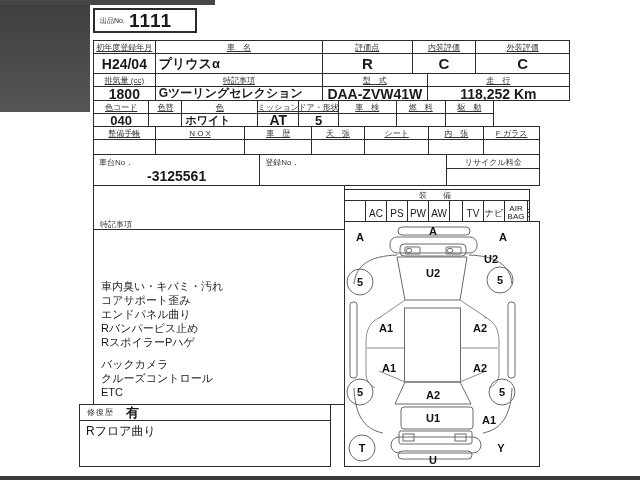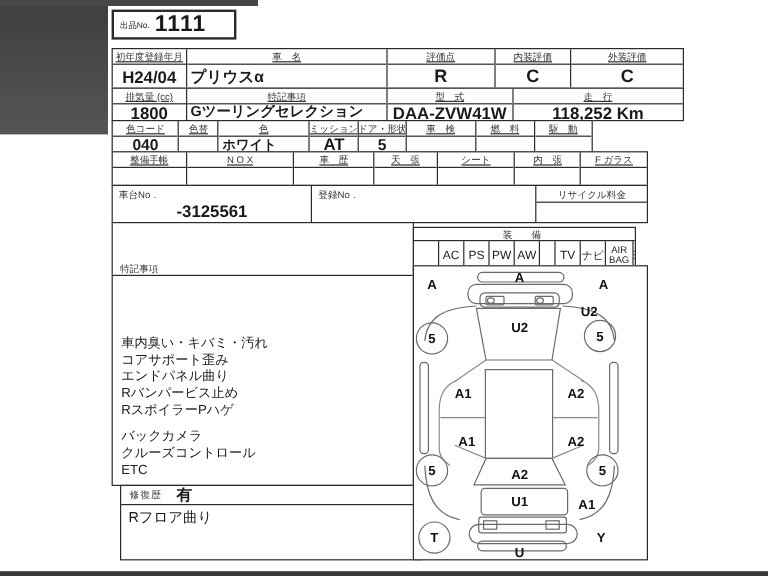--- a/index.html
+++ b/index.html
@@ -46,21 +46,21 @@
   .id-lbl.center{text-align:center;padding-left:0;border-bottom:1px solid #2b2b2b;height:11px;}
   .id-val{font-weight:bold;font-size:14px;text-align:center;}
   .id-val.right{text-align:right;padding-right:8px;}
 
   .notes-box{left:93px;top:185px;width:252px;height:220px;}
   .notes-title{height:14px;font-size:8px;color:#333;padding:3px 0 0 6px;
     border-bottom:1px solid #2b2b2b;box-sizing:border-box;margin-top:30px;}
   .notes-body{padding:49px 0 0 7px;font-size:11px;line-height:14px;}
   .notes-body2{padding:8px 0 0 7px;font-size:11px;line-height:14px;}
 
-  .repair-box{left:100px;top:404px;width:252px;height:63px;}
+  .repair-box{left:79px;top:404px;width:252px;height:63px;}
   .repair-head{height:16px;border-bottom:1px solid #2b2b2b;box-sizing:border-box;
     display:flex;align-items:center;padding-left:7px;}
   .repair-label{font-size:8px;color:#333;letter-spacing:1px;}
   .repair-flag{font-size:13px;font-weight:bold;margin-left:12px;}
   .repair-note{font-size:12px;padding:2px 0 0 6px;}
 
   .equip-box{left:344px;top:189px;width:186px;height:37px;}
   .equip-title{height:11px;font-size:8px;color:#333;text-align:center;
     border-bottom:1px solid #2b2b2b;box-sizing:border-box;letter-spacing:4px;}
   .equip-row{display:flex;height:24px;}

